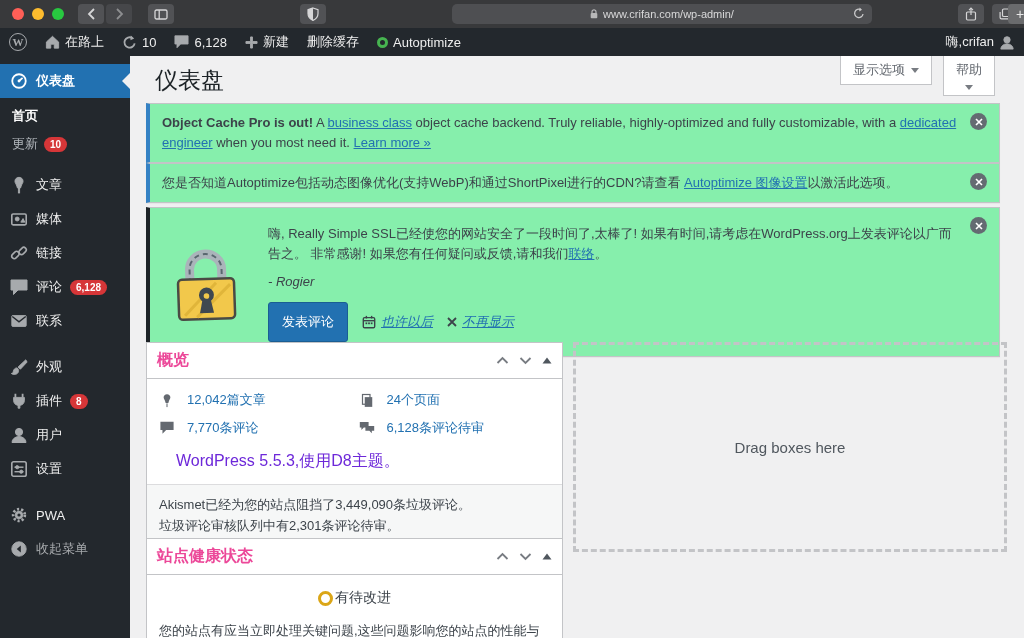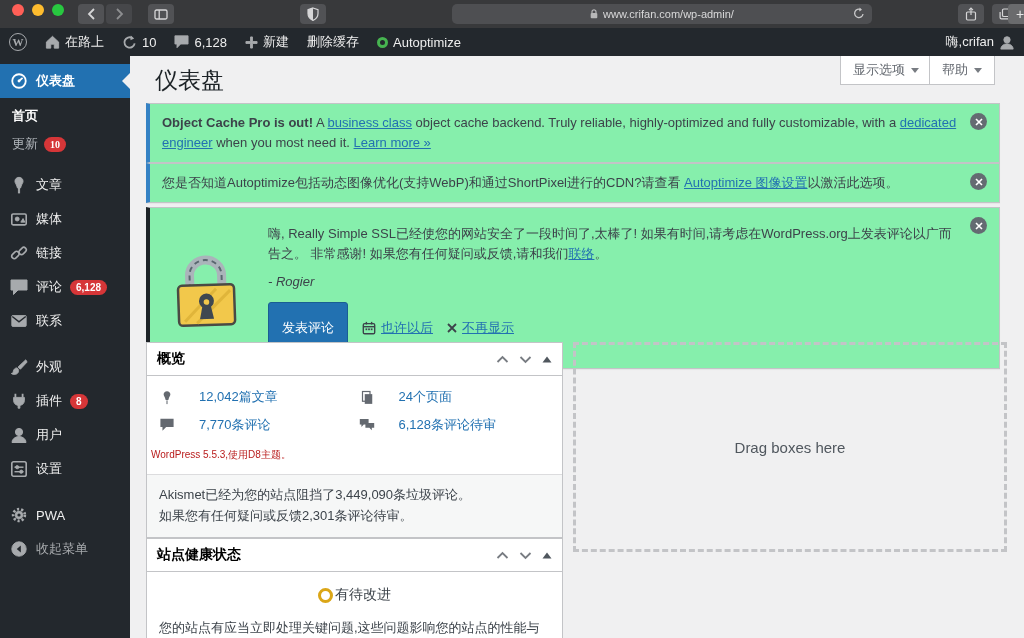--- a/index.html
+++ b/index.html
@@ -1,20 +1,20 @@
 <!DOCTYPE html>
 <html><head>
 <meta charset="utf-8">
 <style>
   * { margin:0; padding:0; box-sizing:border-box; }
   html,body { width:1024px; height:638px; overflow:hidden; }
   body { font-family:"Liberation Sans", sans-serif; background:#f0f0f1; position:relative; }
 
   
-  .browser-bar { position:absolute; top:0; left:0; width:1024px; height:28px; background:#38393b; display:flex; align-items:flex-start; padding:4px 6px; gap:6px; }
+  .browser-bar { position:absolute; top:0; left:0; width:1024px; height:28px; background:#38393b; display:flex; align-items:center; padding:4px 6px; gap:6px; }
   .traffic { display:flex; gap:8px; padding:0 8px 0 6px; }
   .light { width:12px; height:12px; border-radius:50%; }
   .light.red { background:#ff5f57; } .light.yellow { background:#febc2e; } .light.green { background:#28c840; }
   .chrome-btn { height:20px; min-width:26px; border-radius:4px; background:#515255; display:flex; align-items:center; justify-content:center; color:#d6d6d7; }
   .chrome-btn.dim { background:#46474a; color:#8d8e90; }
   .chrome-btn svg { display:block; }
   .nav-group { display:flex; gap:2px; }
   .url-field { height:20px; width:420px; margin-left:120px; background:#4e4f52; border-radius:5px; display:flex; align-items:center; justify-content:center; gap:5px; color:#d9d9da; font-size:11px; position:relative; }
   .url-field .reload { position:absolute; right:7px; top:3px; }
   .chrome-right { margin-left:auto; display:flex; gap:8px; align-items:center; }
@@ -27,61 +27,61 @@
   .ab-right { margin-left:auto; display:flex; align-items:center; }
   .wp-logo-circle { width:18px; height:18px; border-radius:50%; border:1.6px solid #a7aaad; color:#a7aaad; font-size:11px; font-weight:700; display:flex; align-items:center; justify-content:center; font-family:"Liberation Serif", serif; }
   .ao-ring { width:11px; height:11px; border-radius:50%; border:3px solid #46b450; background:#23282d; }
 
   
   .sidebar { position:absolute; top:56px; left:0; width:130px; bottom:0; background:#23282d; color:#eeeeee; font-size:13px; }
   .menu-item { display:flex; align-items:center; gap:8px; padding:8px 10px; cursor:pointer; color:#eeeeee; }
   .menu-item svg { flex:0 0 18px; }
   .menu-item.active { background:#2271b1; color:#fff; position:relative; font-weight:600; }
   .menu-item.active .arrow-notch { position:absolute; right:0; top:50%; margin-top:-8px; width:0; height:0; border-top:8px solid transparent; border-bottom:8px solid transparent; border-right:8px solid #f0f0f1; }
-  .submenu { padding:4px 0 10px 0;font-family:Liberation Serif, serif; }
+  .submenu { padding:4px 0 10px 0; }
   .submenu-item { padding:5px 10px 5px 12px; color:#b4b9be; cursor:pointer; display:flex; align-items:center; gap:6px; }
   .submenu-item.current { color:#fff; font-weight:700; }
   .badge { background:#d63638; color:#fff; font-size:10px; font-weight:700; border-radius:9px; padding:1px 6px; line-height:13px; }
   .menu-gap { height:12px; }
   .menu-item .dim-label { color:#a7aaad; }
   .icon-gray { fill:#a7aaad; stroke:#a7aaad; }
 
   
   .content { position:absolute; top:56px; left:130px; right:0; bottom:0; background:#f0f0f1; }
   .page-title { position:absolute; top:9px; left:25px; font-size:23px; font-weight:400; color:#1d2327; }
   .screen-tab { position:absolute; top:0; background:#fff; border:1px solid #c3c4c7; border-top:none; color:#646970; font-size:13px; padding:5px 12px; display:flex; align-items:center; gap:6px; cursor:pointer; }
   .screen-tab .caret { width:0; height:0; border-left:4px solid transparent; border-right:4px solid transparent; border-top:5px solid #787c82; }
   #screen-options-tab { right:92px; }
-  #help-tab { right:29px; }
+  #help-tab { right:29px;flex-direction:column; }
 
   .notice { position:absolute; left:16px; width:854px; background:#86efac; border:1px solid #c3c4c7; border-left:4px solid #3582c4; box-shadow:0 1px 1px rgba(0,0,0,.04); padding:9px 40px 9px 12px; font-size:13px; color:#3c434a; line-height:1.55; }
   .notice a, .link { color:#2271b1; text-decoration:underline; cursor:pointer; }
   .plain-link { color:#2271b1; text-decoration:none; cursor:pointer; }
   .dismiss { position:absolute; right:12px; top:9px; width:17px; height:17px; border-radius:50%; background:#646b72; color:#fff; display:flex; align-items:center; justify-content:center; cursor:pointer; }
   .dismiss svg { display:block; }
   #notice-cache { top:47px; }
   #notice-autoptimize { top:107px; }
   #notice-ssl { top:151px; border-left:4px solid #1d2327; min-height:115px; display:flex; gap:22px; padding:16px 40px 14px 16px; }
   .lock-wrap { flex:0 0 80px; display:flex; align-items:center; justify-content:center; }
   .ssl-body { flex:1; }
   .ssl-sign { font-style:italic; margin:8px 0 10px 0; }
   .ssl-actions { display:flex; align-items:center; gap:14px; }
-  .btn-primary { background:#2271b1; border:1px solid #1a5e93; color:#fff; font-size:13px; padding:16px 13px; border-radius:3px; cursor:pointer; }
-  .action-link { display:flex; align-items:center; gap:5px; }
+  .btn-primary { background:#2271b1; border:1px solid #1a5e93; color:#fff; font-size:13px; padding:10px 13px; border-radius:3px; cursor:pointer; }
+  .action-link { display:flex; align-items:center; gap:5px;font-style:italic; }
 
   .postbox { position:absolute; left:16px; width:417px; background:#fff; border:1px solid #c3c4c7; }
   .postbox-header { display:flex; align-items:center; justify-content:space-between; padding:7px 10px; border-bottom:1px solid #c3c4c7; }
-  .postbox-title { font-size:14px; font-weight:700; color:#000000; }
+  .postbox-title { font-size:16px; font-weight:700; color:#ec4899; }
   .pb-controls { display:flex; align-items:center; gap:10px; color:#787c82; }
   .pb-controls span { cursor:pointer; display:flex; }
   #glance-box { top:286px; }
   .glance-grid { display:grid; grid-template-columns:1fr 1fr; gap:10px 8px; padding:12px 12px 4px 12px; font-size:13px; }
-  .glance-item { display:flex; align-items:center; gap:24px; }
+  .glance-item { display:flex; align-items:center; gap:12px; }
   .glance-item svg { flex:0 0 16px; }
-  .glance-version { padding:10px 12px 12px 4px; font-size:10px; color:#b91c1c; }
+  .glance-version { padding:10px 12px 12px 29px; font-size:16px; color:#6d28d9; }
   .glance-footer { background:#f6f7f7; border-top:1px solid #dcdcde; padding:10px 12px; font-size:13px; color:#3c434a; line-height:1.6; }
   #health-box { top:482px; height:200px; }
   .health-status { display:flex; align-items:center; justify-content:center; gap:2px; margin:14px 0 4px 0; font-size:14px; color:#3c434a; }
   .health-dot { width:15px; height:15px; border-radius:50%; border:3px solid #dba617; background:#fff; }
   .health-desc { padding:10px 12px 0 12px; font-size:13px; color:#3c434a; line-height:1.5; }
 
   .dropzone { position:absolute; left:443px; top:286px; width:434px; height:210px; border:3px dashed #c3c4c7; display:flex; align-items:center; justify-content:center; color:#50575e; font-size:15px; }
 </style>
 </head>
 <body>
@@ -429,21 +429,21 @@
             <path d="M8 6 H19 V12 H16 V15 L13 12 H8 Z" fill="#646970"></path>
           </svg>
         <a class="plain-link">6,128条评论待审</a>
       </div>
     </div>
     <div class="glance-version">
       <span>WordPress 5.5.3,使用</span><a>D8</a><span>主题。</span>
     </div>
     <div class="glance-footer">
       <div><a>Akismet</a><span>已经为您的站点阻挡了3,449,090条垃圾评论。</span></div>
-      <div><span>如果您有任何疑问或反馈</span><a>2,301条评论</a><span>待审。</span></div>
+      <div><span>垃圾评论审核队列中有</span><a>2,301条评论</a><span>待审。</span></div>
     </div>
   </div>
 
   <div class="postbox" id="health-box">
     <div class="postbox-header">
       <span class="postbox-title">站点健康状态</span>
       <span class="pb-controls">
         <span>
             <svg width="13" height="9" viewBox="0 0 13 9">
               <path d="M1.5 7 L6.5 2 L11.5 7" fill="none" stroke="#787c82" stroke-width="1.8"></path>

